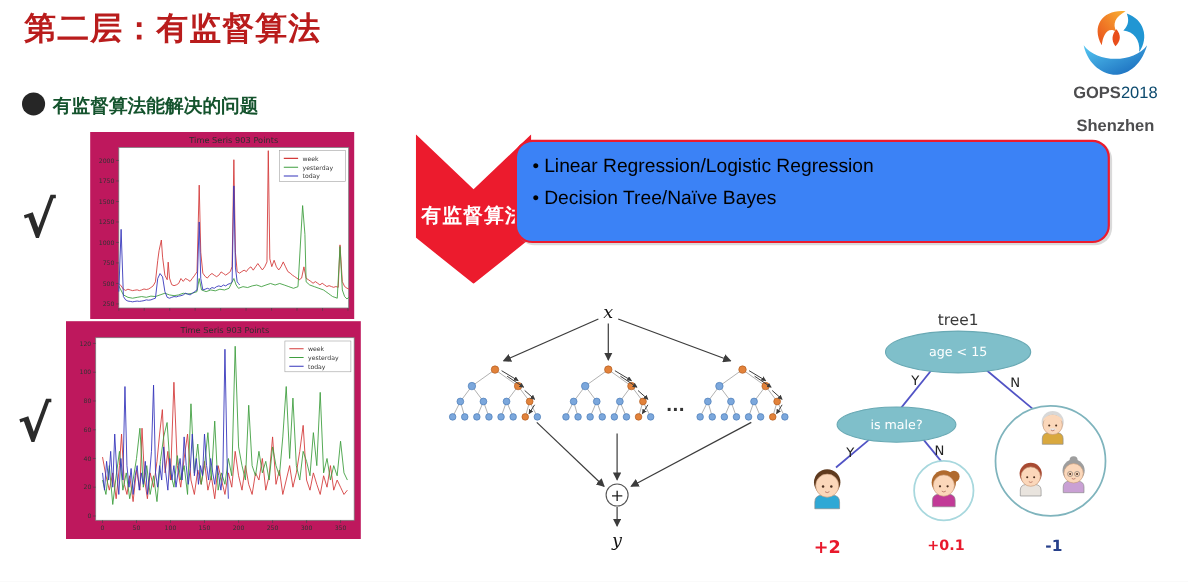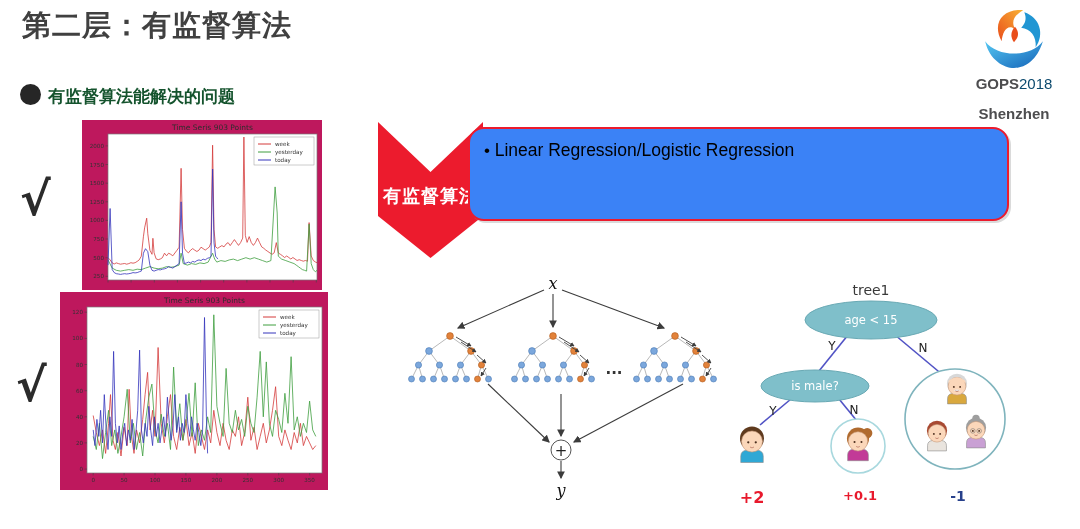--- a/index.html
+++ b/index.html
@@ -1,19 +1,19 @@
 <!DOCTYPE html>
 <html><head>
 <meta charset="utf-8">
 <style>
   html,body{margin:0;padding:0;background:#888;}
   .slide{position:relative;width:1080px;height:529px;background:#fff;overflow:hidden;
          font-family:"Liberation Sans",sans-serif;box-shadow:0 0 0 1px #ccc;}
   .abs{position:absolute;}
-  .slide-title{left:22px;top:6px;font-size:29px;font-weight:800;color:#404040;letter-spacing:1px;}
+  .slide-title{left:22px;top:6px;font-size:29px;font-weight:800;color:#b91c1c;letter-spacing:1px;}
   .section-bullet{left:20px;top:84px;width:21px;height:21px;border-radius:50%;background:#262626;}
   .section-heading{left:48px;top:85px;font-size:17px;font-weight:700;color:#14532d;}
   .logo{left:956px;top:4px;width:116px;text-align:center;}
   .logo-text{font-size:15px;color:#4d4d4f;line-height:19px;}
   .logo-brand{font-weight:700;}
   .logo-year{font-weight:400;color:#0c4a6e;}
   .logo-city{font-weight:700;font-size:15px;color:#4d4d4f;margin-top:12px;}
   .checkmark{font-family:"DejaVu Sans",sans-serif;font-size:46px;font-weight:700;color:#2b2b2b;line-height:1;}
   .chart{background:#be185d;}
   .arrow-wrap{left:378px;top:122px;width:105px;height:136px;}
@@ -152,20 +152,21 @@
   <div class="abs arrow-wrap">
     <svg width="105" height="136" viewBox="0 0 105 136">
       <polygon id="arrow-poly" points="0,0 52.5,50 105,0 105,94 52.5,136 0,94" fill="#ec1b2d"></polygon>
     </svg>
     <div class="arrow-label">有监督算法</div>
   </div>
 
   <div class="abs callout-box">
     <ul>
       <li>Linear Regression/Logistic Regression</li>
+      <li>Decision Tree/Naïve Bayes</li>
     </ul>
   </div>
 
   <div id="ensemble" class="abs" style="left:388px;top:272px;width:335px;height:232px;"><svg width="100%" height="100%" viewBox="0 0 335 232">
         <defs>
           <marker id="ah" viewBox="0 0 10 10" refX="8.5" refY="5" markerWidth="7" markerHeight="7" orient="auto">
             <path d="M0,0L10,5L0,10z" fill="#3c3c3c"></path>
           </marker>
           <marker id="ahs" viewBox="0 0 10 10" refX="8.5" refY="5" markerWidth="5" markerHeight="5" orient="auto">
             <path d="M0,0L10,5L0,10z" fill="#3c3c3c"></path>

